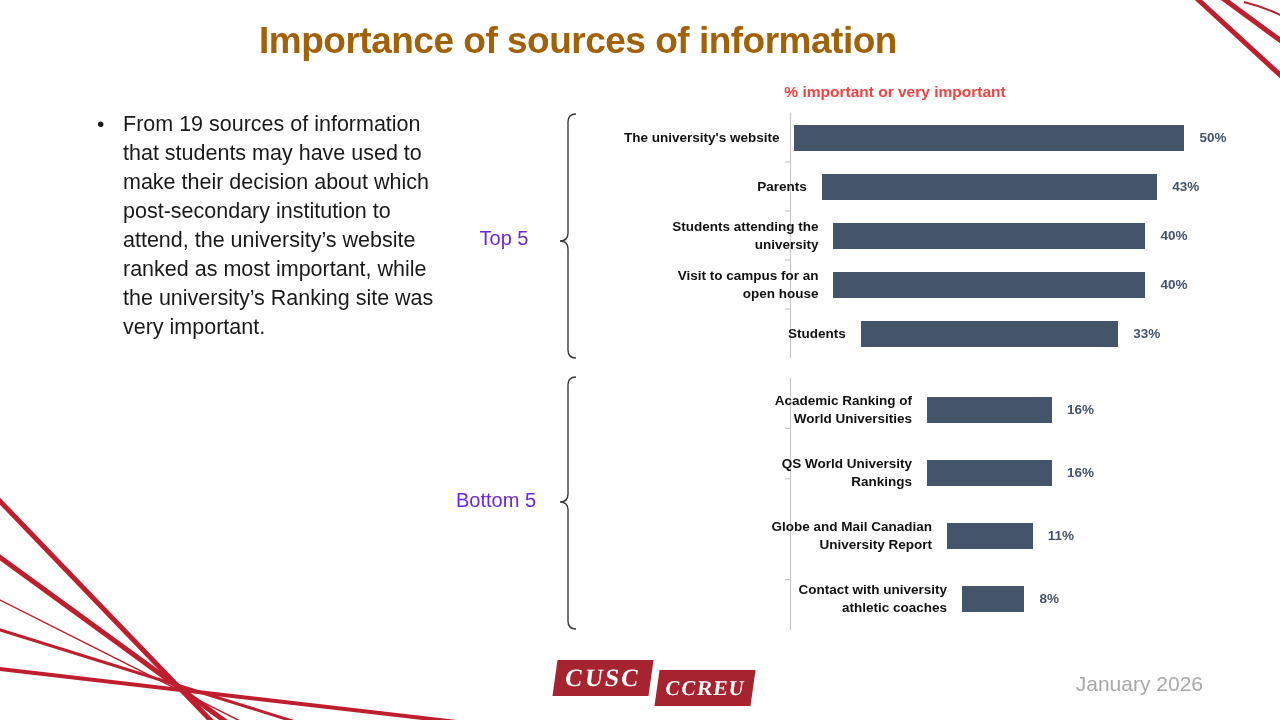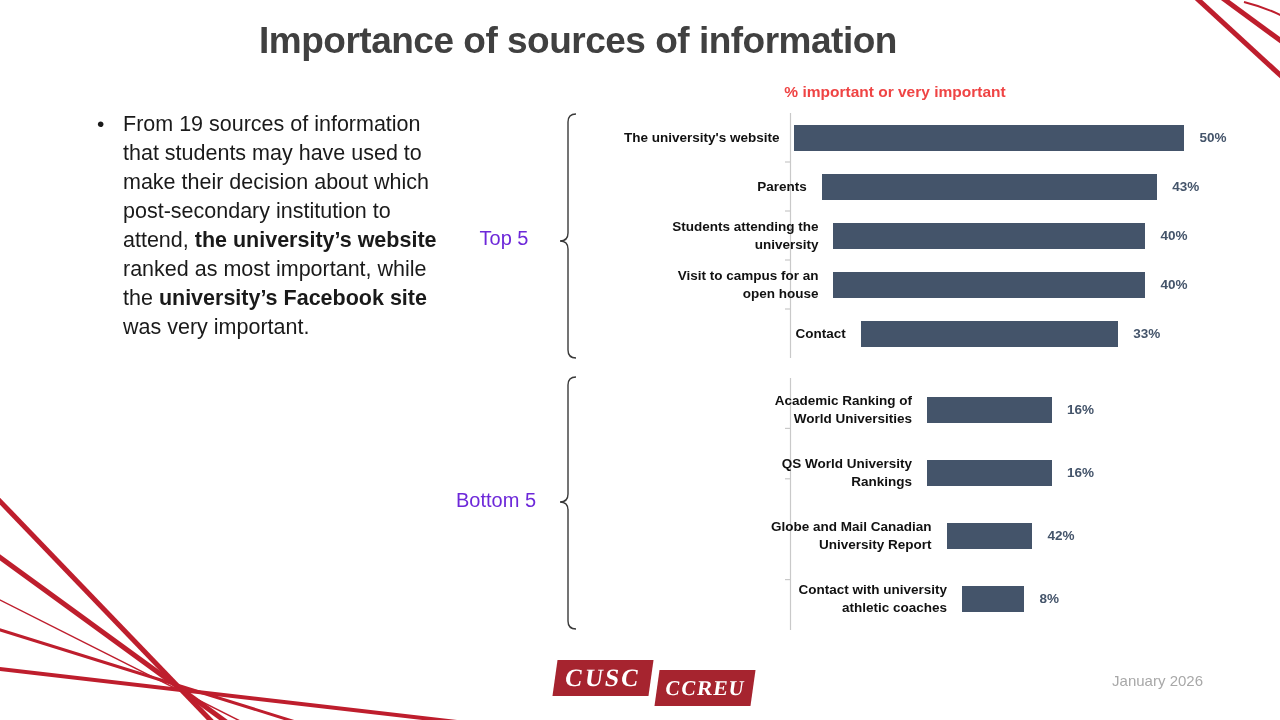--- a/index.html
+++ b/index.html
@@ -7,27 +7,27 @@
     width:1280px;height:720px;position:relative;overflow:hidden;
     background:#ffffff;font-family:"Liberation Sans", sans-serif;
     -webkit-font-smoothing:antialiased;
   }
   .abs{position:absolute;}
   
   #decor{position:absolute;left:0;top:0;width:1280px;height:720px;pointer-events:none;}
   
   #slide-title{
     left:0;top:20px;width:1156px;text-align:center;
-    font-size:37px;font-weight:700;color:#404040;letter-spacing:-0.5px;
+    font-size:37px;font-weight:700;color:#a16207;letter-spacing:-0.5px;
   }
   
   #bullet-block{left:97px;top:110px;width:352px;display:flex;}
   #bullet-marker{width:26px;font-size:21px;color:#1a1a1a;padding-top:2px;}
   #bullet-text{flex:1;font-size:21.5px;line-height:29px;color:#1a1a1a;}
-  #bullet-text .b{font-weight:700;}
+  #bullet-text .b{font-weight:400;}
   
   #chart-header{
     left:560px;top:83px;width:670px;text-align:center;
     font-size:15.5px;font-weight:700;color:#ef4444;
   }
   
   .chart-group{position:absolute;left:560px;width:670px;}
   #group-top5{top:113px;height:245px;}
   #group-bottom5{top:378px;height:252px;}
   .rows{display:flex;flex-direction:column;height:100%;align-items:center;}
@@ -47,21 +47,21 @@
   
   #logo{left:545px;top:656px;width:200px;height:54px;}
   .logo-box{
     position:absolute;background:#A6242F;transform:skewX(-8deg);
     display:flex;align-items:center;justify-content:center;
     color:#ffffff;font-family:"Liberation Serif", serif;font-weight:600;
   }
   #logo-left{left:10px;top:4px;width:96px;height:36px;font-size:25px;letter-spacing:2px;}
   #logo-right{left:112px;top:14px;width:96px;height:36px;font-size:21px;letter-spacing:1px;}
   
-  #slide-date{left:1030px;top:672px;width:173px;text-align:right;font-size:15px;color:#A8A8A8;}
+  #slide-date{left:1030px;top:672px;width:173px;text-align:right;font-size:21px;color:#A8A8A8;}
 </style>
 </head>
 <body>
 
 <svg id="decor" viewBox="0 0 1280 720">
   <g stroke="#BE1E2D" fill="none">
     <line x1="1192" y1="-6" x2="1292" y2="86" stroke-width="5"></line>
     <line x1="1217" y1="-6" x2="1292" y2="49" stroke-width="5"></line>
     <path d="M1244,2 Q1268,8 1288,19" stroke-width="2"></path>
   </g>
@@ -89,21 +89,21 @@
   <g stroke="#3a3a3a" stroke-width="1.4" fill="none">
     <path d="M576,114 Q568,114 568,122 L568,233 Q568,241 560,241 Q568,241 568,249 L568,350 Q568,358 576,358"></path>
     <path d="M576,377 Q568,377 568,385 L568,494 Q568,502 560,502 Q568,502 568,510 L568,621 Q568,629 576,629"></path>
   </g>
 </svg>
 
 <div id="slide-title" class="abs">Importance of sources of information</div>
 
 <div id="bullet-block" class="abs">
   <div id="bullet-marker">•</div>
-  <div id="bullet-text"><span>From 19 sources of information that students may have used to make their decision about which post-secondary institution to attend, </span><span class="b">the university’s website</span><span> ranked as most important, while the </span><span class="b">university’s Facebook site</span><span> was very important.</span></div>
+  <div id="bullet-text"><span>From 19 sources of information that students may have used to make their decision about which post-secondary institution to attend, </span><span class="b">the university’s website</span><span> ranked as most important, while the </span><span class="b">university’s Ranking site</span><span> was very important.</span></div>
 </div>
 
 <div id="chart-header" class="abs">% important or very important</div>
 
 <div id="top5-label" class="group-label">Top 5</div>
 <div id="bottom5-label" class="group-label">Bottom 5</div>
 
 <div id="group-top5" class="chart-group">
   <div class="rows">
     <div class="row">
@@ -130,21 +130,21 @@
     </div>
     <div class="row">
       <div class="cat">Visit to campus for an
 open house</div>
       <div class="barzone">
           <div class="bar" style="width: 312px;"></div>
           <span class="val">40%</span>
         </div>
     </div>
     <div class="row">
-      <div class="cat">Contact</div>
+      <div class="cat">Students</div>
       <div class="barzone">
           <div class="bar" style="width: 257.4px;"></div>
           <span class="val">33%</span>
         </div>
     </div>
   </div>
 </div>
 
 <div id="group-bottom5" class="chart-group">
   <div class="rows">
@@ -162,21 +162,21 @@
       <div class="barzone">
           <div class="bar" style="width: 124.8px;"></div>
           <span class="val">16%</span>
         </div>
     </div>
     <div class="row">
       <div class="cat">Globe and Mail Canadian
 University Report</div>
       <div class="barzone">
           <div class="bar" style="width: 85.8px;"></div>
-          <span class="val">42%</span>
+          <span class="val">11%</span>
         </div>
     </div>
     <div class="row">
       <div class="cat">Contact with university
 athletic coaches</div>
       <div class="barzone">
           <div class="bar" style="width: 62.4px;"></div>
           <span class="val">8%</span>
         </div>
     </div>

